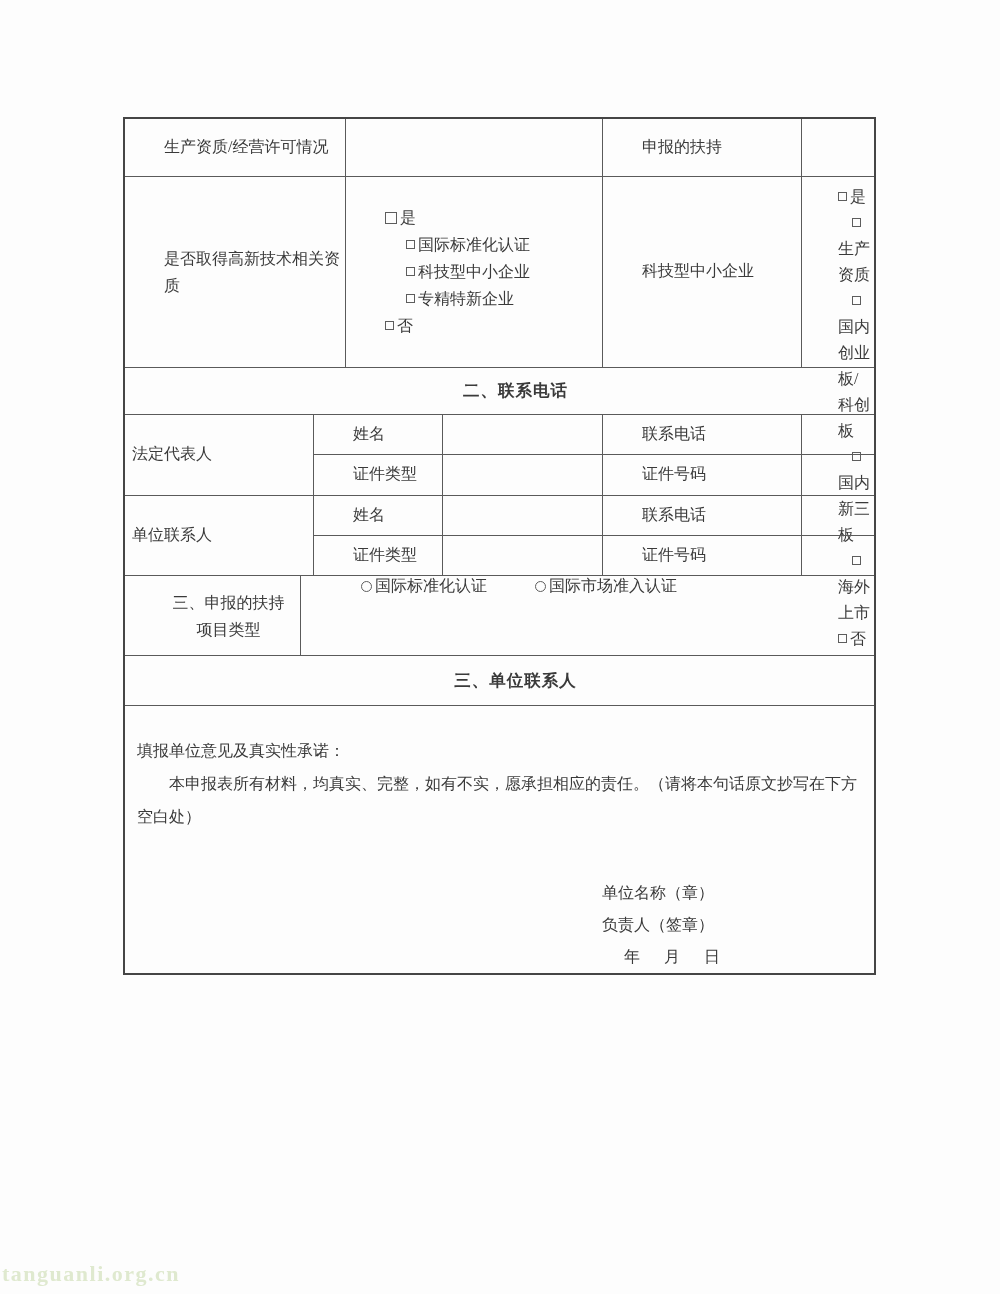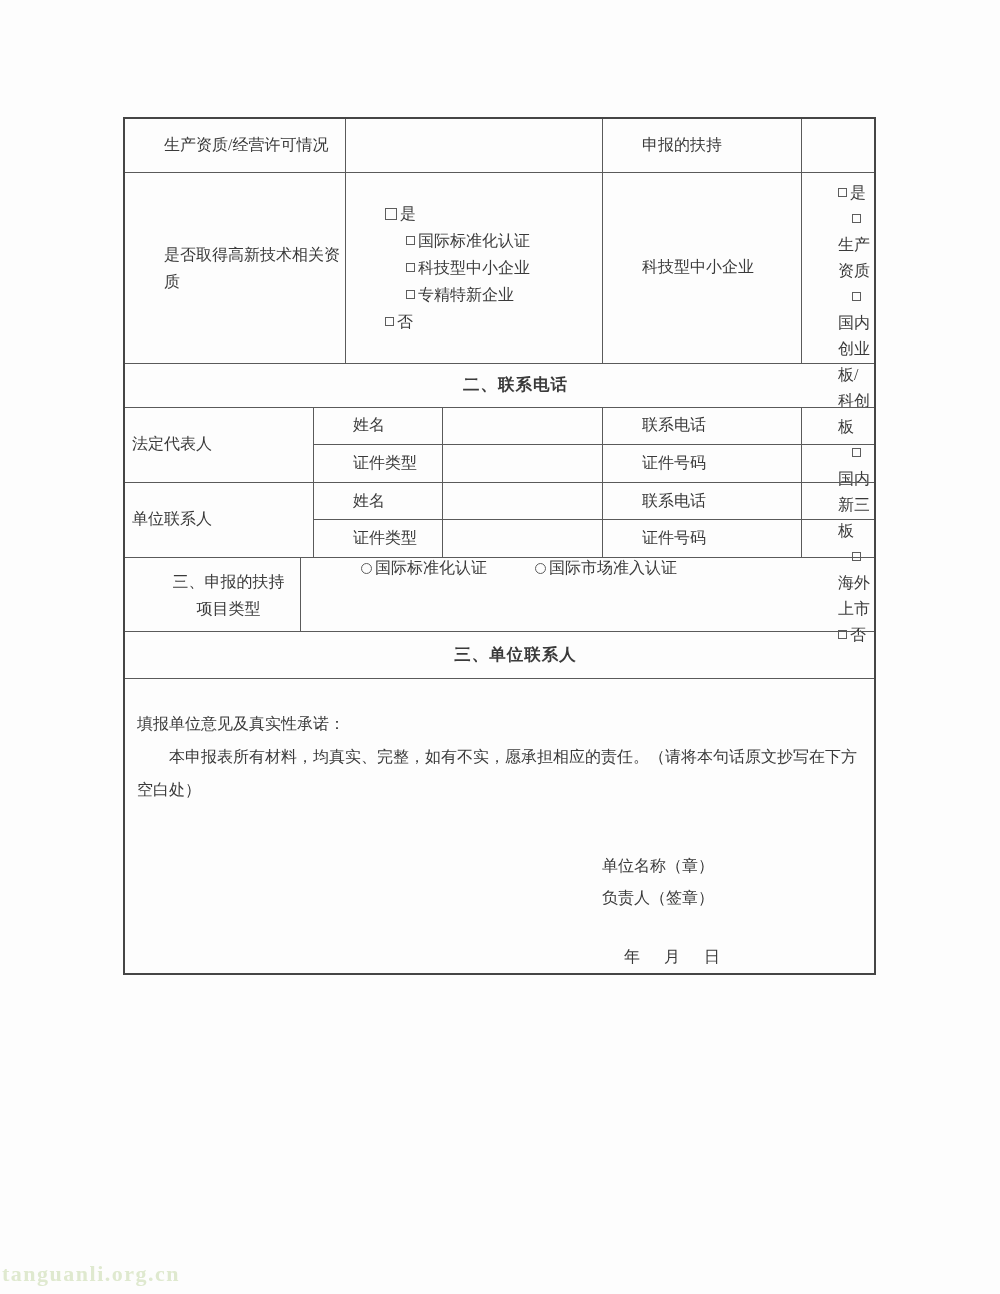--- a/index.html
+++ b/index.html
@@ -76,21 +76,21 @@
   .opt{white-space:nowrap;}
   
   .r-commit{flex:1;display:block;padding:28px 14px 0 12px;}
   .commit-heading{line-height:33px;}
   .commit-body{line-height:33px;text-indent:2em;}
   .sign-block{
     width:max-content;
     margin:44px 136px 0 auto;
     line-height:32px;font-size:16px;
   }
-  .sign-date{padding-left:22px;letter-spacing:4px;margin-top:27px;}
+  .sign-date{padding-left:22px;letter-spacing:4px;}
   
   .watermark{
     position:absolute;left:2px;top:1261px;
     font-family:Liberation Serif, serif;
     font-weight:bold;font-size:22px;letter-spacing:1.5px;
     color:#dfe9cf;
   }
 </style>
 </head>
 <body>

